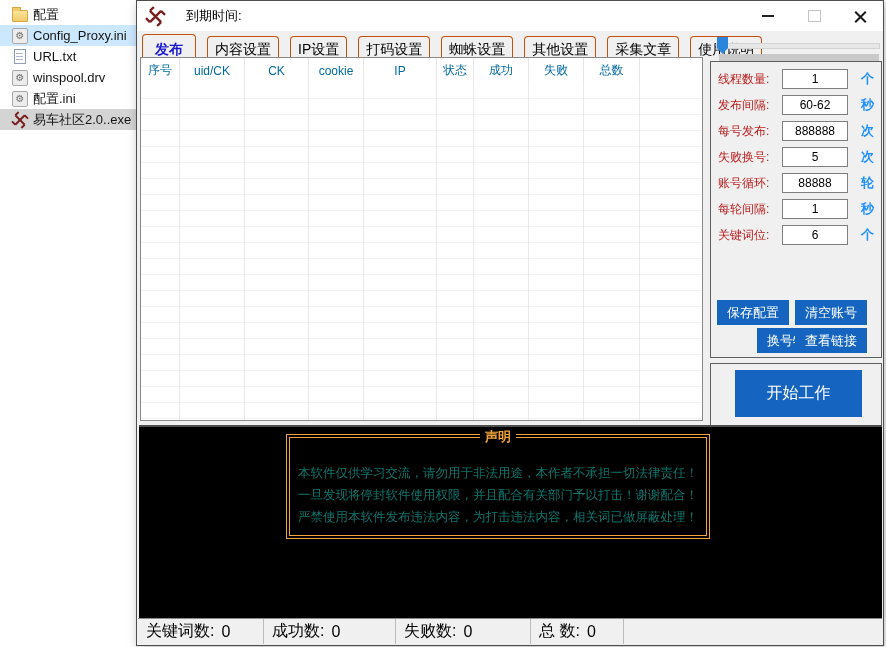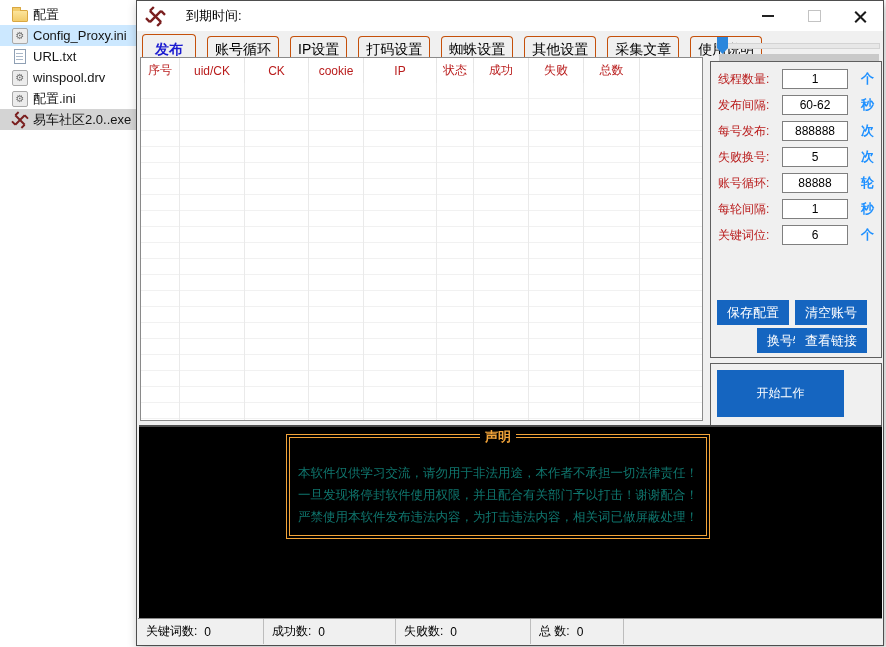--- a/index.html
+++ b/index.html
@@ -46,21 +46,21 @@
   .tabs { position:absolute; left:5px; top:33px; display:flex; align-items:flex-end; }
   .tab { border:1px solid #c5500a; border-bottom:none; background:#f0f0f0; font-size:14px; color:#000;
     padding:4px 7px 4px; margin-right:11px; border-radius:4px 4px 0 0; cursor:default; }
   .tab.active { color:#1b1bd0; font-weight:bold; padding-top:6px; padding-left:12px; padding-right:12px; }
 
   
   .acct-table { position:absolute; left:3px; top:56px; width:563px; height:364px; background:#fff;
     border:1px solid #8a8a8a; box-sizing:border-box; }
   .thead { display:flex; height:25px; background:#fff; border-bottom:1px solid #dcdcdc; }
   .th { border-right:1px solid #e6e6e6; display:flex; align-items:center; justify-content:center;
-    font-size:12px; color:#b91c1c; box-sizing:border-box; flex:none; }
+    font-size:12px; color:#0369a1; box-sizing:border-box; flex:none; }
   .th:last-child { border-right:none; flex:1; }
   .tbody { position:absolute; left:0; top:25px; right:0; bottom:0;
     background:repeating-linear-gradient(to bottom,#ffffff 0 15px,#f1f1f1 15px 16px); }
   .vline { position:absolute; top:0; bottom:0; width:1px; background:#eaeaea; }
 
   
   .slider { position:absolute; left:579px; top:36px; width:164px; height:17px; }
   .slider-track { position:absolute; left:0; right:0; top:6px; height:4px; background:#e7e7e7; border:1px solid #d3d3d3; }
   .slider-thumb { position:absolute; left:1px; top:0; width:11px; height:17px; background:#2a86dc;
     clip-path:polygon(0 0,100% 0,100% 65%,50% 100%,0 65%); }
@@ -76,34 +76,34 @@
     font-size:12px; font-family:"Liberation Sans","DejaVu Sans",sans-serif; padding:0; flex:none; }
   .sunit { margin-left:13px; font-size:13px; font-weight:bold; color:#1e90ff; }
 
   .btn { position:absolute; background:#1565c0; color:#fff; border:none; font-size:13px;
     font-family:"Liberation Sans","DejaVu Sans",sans-serif; cursor:pointer; }
   .btn-keyword { left:6px; top:207px; width:150px; height:26px; }
   .btn-save    { left:6px;  top:238px; width:72px; height:25px; }
   .btn-clear   { left:84px; top:238px; width:72px; height:25px;text-align:center; }
   .btn-feat    { left:6px;  top:266px; width:72px; height:25px;margin-left:40px; }
   .btn-links   { left:84px; top:266px; width:72px; height:25px; }
-  .btn-start   { left:6px;  top:6px;  width:127px; height:47px; font-size:12px; }
+  .btn-start   { left:24px;  top:6px;  width:127px; height:47px; font-size:16px; }
 
   
   .console { position:absolute; left:2px; top:424px; width:743px; height:195px; background:#000;
     border-top:2px solid #4d4d4d; box-sizing:border-box; }
   .notice-box { position:absolute; left:147px; top:7px; width:424px; height:105px;
     border:4px double #f2a43a; box-sizing:border-box; }
   .notice-title { position:absolute; top:-10px; left:50%; transform:translateX(-50%);
     background:#000; color:#f2a43a; font-size:13px; font-weight:bold; padding:0 5px; white-space:nowrap; }
   .notice-lines { margin-top:24px; text-align:center; color:#0f766e; font-size:12.5px; line-height:22px; white-space:nowrap; }
 
   
   .statusbar { position:absolute; left:1px; right:1px; bottom:1px; height:25px; background:#f0f0f0;
-    border-top:1px solid #8a8a8a; display:flex; font-size:12px; color:#000; }
+    border-top:1px solid #8a8a8a; display:flex; font-size:16px; color:#000; }
   .status-cell { height:100%; display:flex; align-items:center; padding-left:8px;
     border-right:1px solid #bdbdbd; box-sizing:border-box; flex:none; }
   .status-cell.last { border-right:none; flex:1; }
   .status-value { margin-left:7px; }
 </style>
 </head>
 <body>
 
 <div class="explorer">
   <div class="file-item">
@@ -163,21 +163,21 @@
           <span class="glyph-max"></span>
         </span>
       <span class="win-btn">
           <span class="glyph-close"></span>
         </span>
     </span>
   </div>
 
   <div class="tabs">
     <div class="tab active">发布</div>
-    <div class="tab">账号循环</div>
+    <div class="tab">内容设置</div>
     <div class="tab">IP设置</div>
     <div class="tab">打码设置</div>
     <div class="tab">蜘蛛设置</div>
     <div class="tab">其他设置</div>
     <div class="tab">采集文章</div>
     <div class="tab">使用说明</div>
   </div>
 
   <div class="acct-table">
     <div class="thead">

